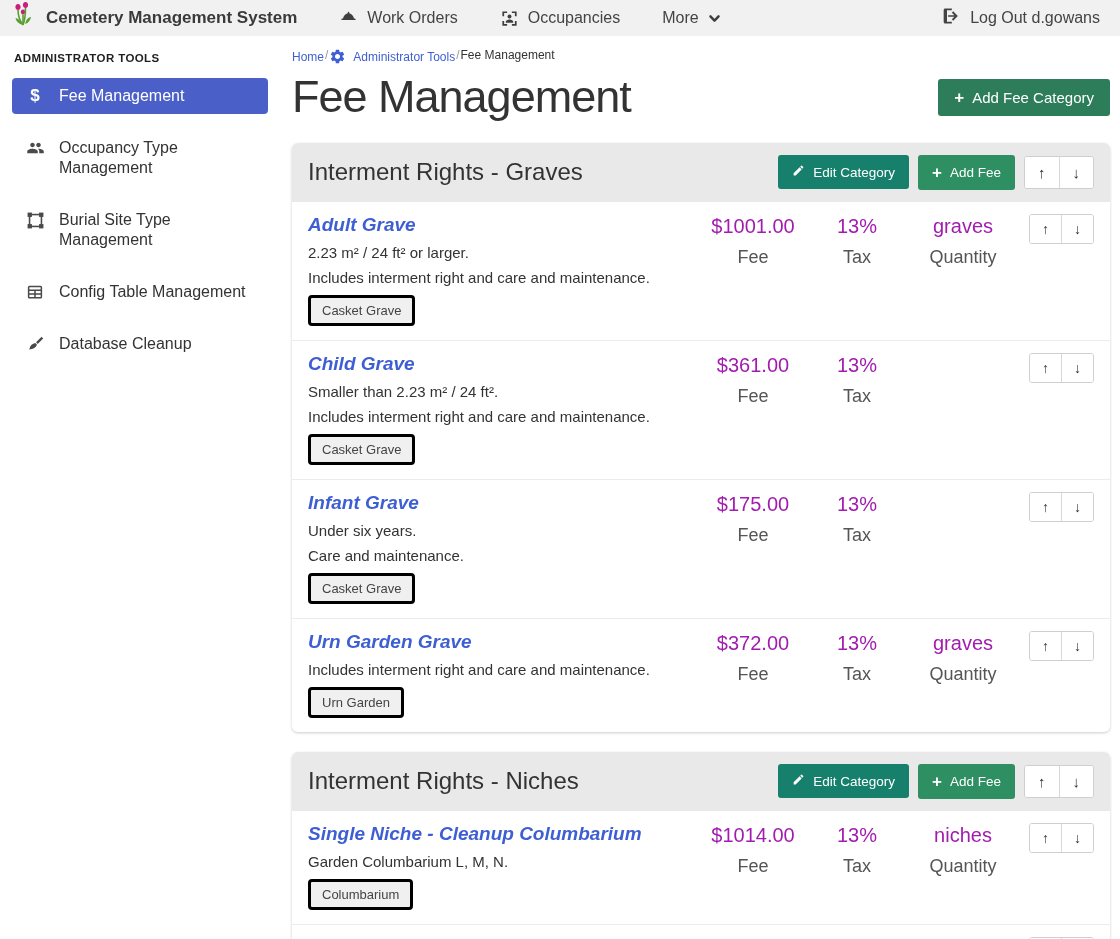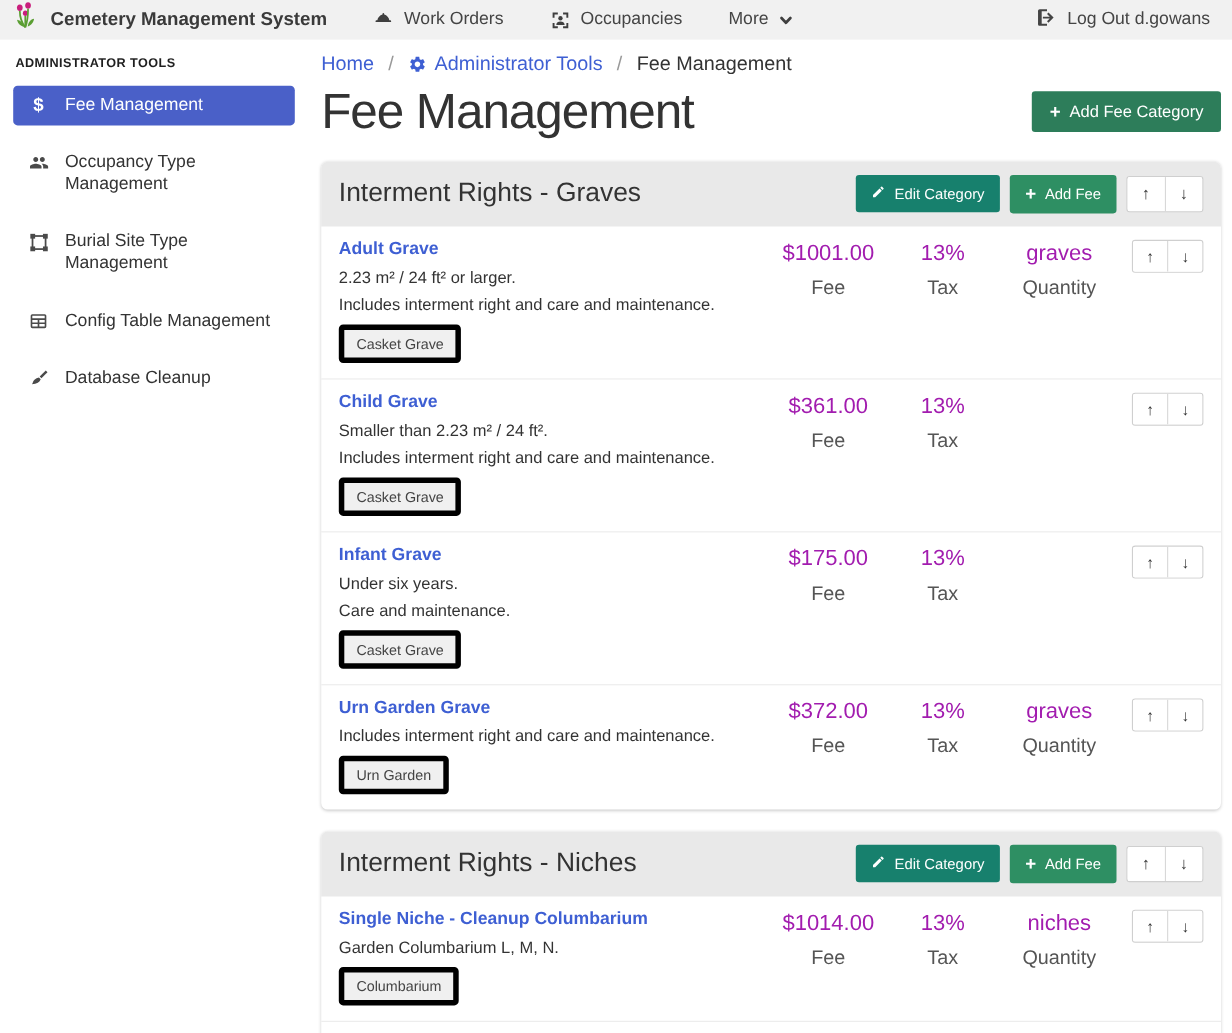--- a/index.html
+++ b/index.html
@@ -30,21 +30,21 @@
     padding:8px 12px; border-radius:4px; margin-bottom:16px;
     font-size:16px; line-height:20px; color:#333; cursor:pointer;
   }
   .side-item .sicon { width:22px; flex:none; display:flex; justify-content:center; color:#4a4a4a; margin-top:1px; }
   .side-item.active { background:var(--active_nav_blue); color:#fff; }
   .side-item.active .sicon { color:#fff; }
   .dollar-glyph { font-weight:bold; font-size:17px; line-height:18px; }
 
   
   .main { flex:1; padding:12px 10px 0 12px; min-width:0; }
-  .breadcrumb { display:flex; align-items:center; gap:13px; font-size:18px; color:#999; }
+  .breadcrumb { display:flex; gap:1px; font-size:12px; color:#999; }
   .breadcrumb a { color:var(--link_blue); display:flex; align-items:center; gap:7px; }
   .crumb-current { color:#333; }
   .gear-wrap { display:flex; color:var(--link_blue); }
 
   .title-row { display:flex; justify-content:space-between; align-items:flex-start; margin:6px 0 20px; }
   h1.page-title { margin:0; font-size:45px; font-weight:300; color:#333; letter-spacing:-1px; line-height:1.15; }
 
   .btn { border:none; border-radius:3px; color:#fff; display:inline-flex; align-items:center; gap:8px; cursor:pointer; font-family:inherit; white-space:nowrap; }
   .btn-add-category { background:var(--add_category_green); font-size:15px; padding:10px 16px; margin-top:8px; }
   .plus-icon { font-size:17px; font-weight:bold; line-height:1; }
@@ -64,26 +64,26 @@
     background:#fff; border:none; padding:8px 13px; font-size:15px; line-height:1;
     color:#333; cursor:pointer; font-family:inherit;
   }
   .arrow-group button + button { border-left:1px solid #d8d8d8; }
   .row-arrows { margin-left:8px; }
   .row-arrows button { padding:7px 12px; font-size:14px; }
 
   .fee-row { display:flex; align-items:flex-start; padding:12px 16px 14px; }
   .fee-row + .fee-row { border-top:1px solid #ececec; }
   .fee-main { flex:1; min-width:0; }
-  .fee-name { font-size:16px; font-weight:bold; color:var(--link_blue); display:inline-block; }
+  .fee-name { font-size:19px; font-weight:bold; color:var(--link_blue); display:inline-block;font-style:italic; }
   .fee-desc { font-size:15px; color:#333; margin-top:8px; }
   .fee-desc:empty { display:none; }
   .badge-line { margin-top:9px; }
   .badge {
-    display:inline-block; background:var(--badge_bg); border:5px solid #000000;
+    display:inline-block; background:var(--badge_bg); border:3px solid #000000;
     border-radius:4px; padding:5px 11px; font-size:13px; color:#444;
   }
   .fee-col { flex:none; text-align:center; padding-top:1px; }
   .col-fee { width:112px; }
   .col-tax { width:96px; }
   .col-qty { width:116px; }
   .col-value { font-size:20px; color:#a21caf; }
   .col-label { font-size:18px; color:#555; margin-top:9px; }
   .col-value:empty + .col-label { display:none; }
 </style>

